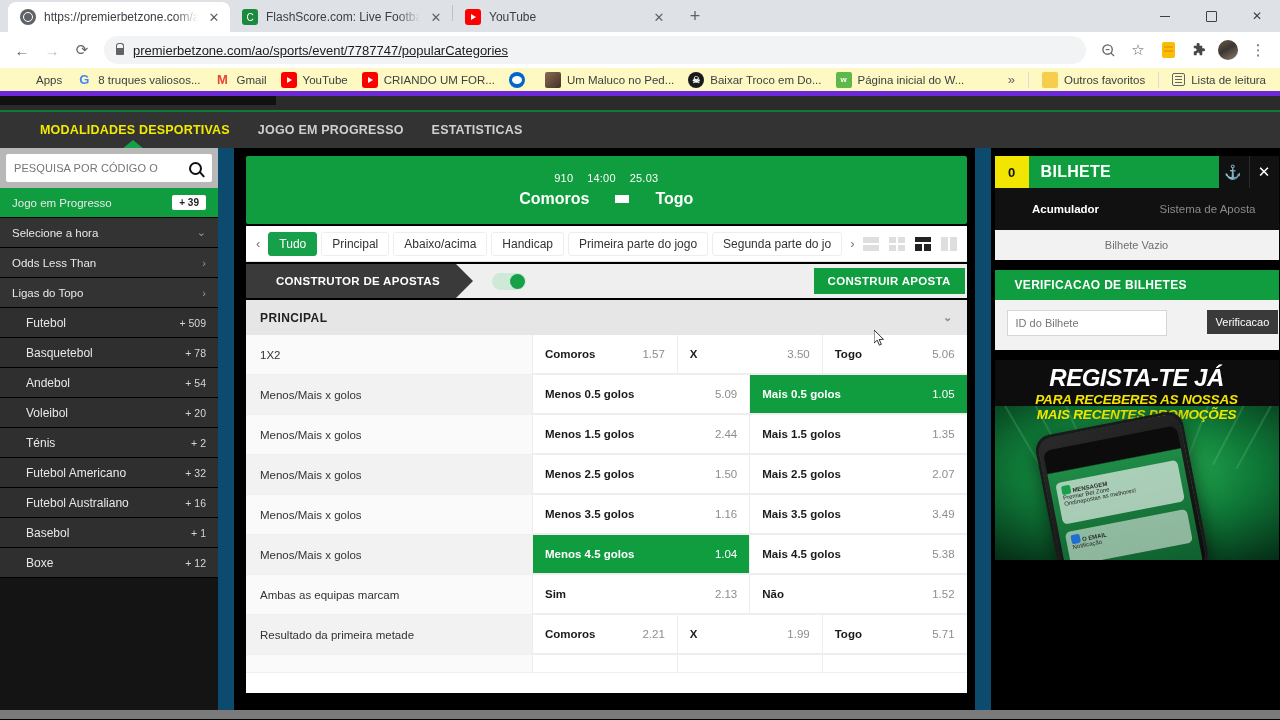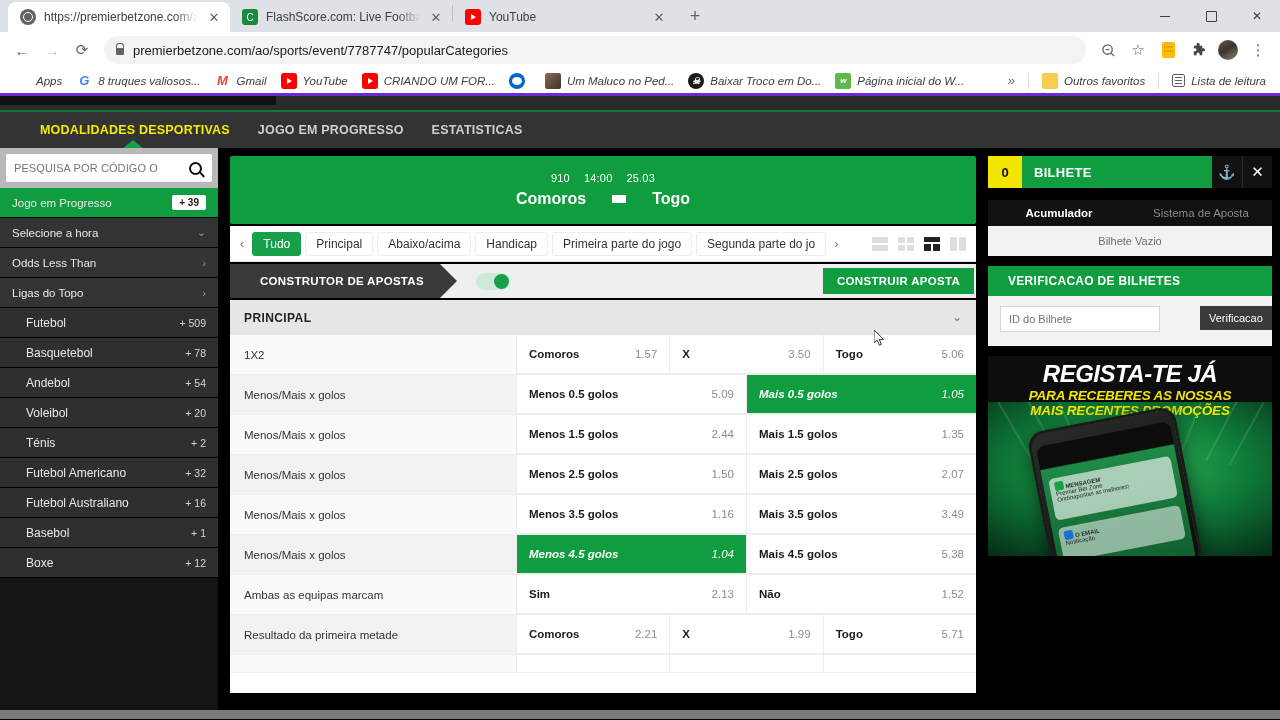--- a/index.html
+++ b/index.html
@@ -101,40 +101,40 @@
   }
   .lock {
     width: 8px; height: 7px; background: #5f6368;
     border-radius: 1px; position: relative; flex: none; margin-top: 3px;
   }
   .lock::before {
     content: ""; position: absolute; width: 6px; height: 6px;
     border: 1.4px solid #5f6368; border-bottom: none;
     border-radius: 3px 3px 0 0; left: 0.3px; top: -5px;
   }
-  .url { white-space: nowrap; overflow: hidden; }
+  .url { white-space: nowrap; overflow: hidden; text-decoration: underline; }
   .ext-yellow {
     width: 13px; height: 16px; background: #fbbc04;
     border-radius: 2px; position: relative;
   }
   .ext-yellow::after {
     content: ""; position: absolute; left: 2px; top: 4px;
     width: 9px; height: 2px; background: #e8a400;
     box-shadow: 0 4px 0 #e8a400;
   }
   .avatar-photo {
     width: 20px; height: 20px; border-radius: 50%;
     background: linear-gradient(150deg,#6d5b4b 0%,#3c3530 45%,#8c7f72 100%);
   }
 
   .bookmarks {
-    height: 28px; background: #ffffff;
+    height: 28px; background: #fef9c3;
     display: flex; align-items: center; padding: 0 8px;
     font-size: 11.5px; color: #3c4043; gap: 2px;
-    border-bottom: 3px solid #6d28d9; position: relative; font-style: italic;
+    border-bottom: 5px solid #6d28d9; position: relative;
   }
   .bm {
     display: flex; align-items: center; gap: 6px;
     padding: 3px 6px; border-radius: 4px; white-space: nowrap;
   }
   .bm-ico {
     width: 16px; height: 16px; flex: none;
     display: flex; align-items: center; justify-content: center;
     font-size: 10px; border-radius: 2px; color: #fff; font-weight: bold;
   }
@@ -196,21 +196,21 @@
   .nav-caret {
     position: absolute; left: 122px; bottom: -1px;
     width: 0; height: 0;
     border-left: 11px solid transparent;
     border-right: 11px solid transparent;
     border-bottom: 9px solid #16a04a;
   }
 
   .body-area {
     position: relative; height: 571px; background: #0c4a6e;
-    display: flex; gap: 0;
+    display: flex; gap: 16px;
   }
 
   
   .sidebar { width: 218px; flex: none; background: #141414; position: relative; }
   .search-wrap { background: #b8b8b8; padding: 6px 6px; }
   .search-box {
     height: 28px; background: #fff; border-radius: 2px;
     display: flex; align-items: center; padding: 0 8px;
   }
   .search-box input {
@@ -329,47 +329,47 @@
     width: 286px; flex: none; display: flex; align-items: center;
     padding-left: 14px; font-size: 11.5px; color: #333; background: #fafafa;
   }
   .orow.alt .orow-label { background: #f2f2f2; }
   .ocells { flex: 1; display: flex; }
   .ocell {
     flex: 1; display: flex; align-items: center; justify-content: space-between;
     padding: 0 12px; background: #fff;
     border-left: 1px solid #ededed; border-bottom: 1px solid #ededed;
   }
-  .ocell.sel { background: #0f9d3f; font-style: italic; }
+  .ocell.sel { background: #0f9d3f; }
   .ocell .cname { font-size: 11.5px; font-weight: bold; color: #1a1a1a; }
   .ocell .codd { font-size: 11.5px; color: #8d8d8d; }
   .ocell.sel .cname, .ocell.sel .codd { color: #fff; }
   .odds-fade { height: 18px; background: #fff; border-bottom: 1px solid #efefef; display: flex; }
   .odds-fade .lf { width: 286px; background: #fafafa; }
   .odds-fade .rf { flex: 1; display: flex; }
   .odds-fade .rf i { flex: 1; border-left: 1px solid #ededed; display: block; }
 
   
   .right { width: 296px; flex: none; background: #000; padding: 8px 8px 0 4px; }
   .slip-head {
     height: 32px; background: #0f9d3f; display: flex; align-items: center;
     color: #fff;
   }
   .slip-count {
     background: #f2e600; color: #111; font-weight: bold; font-size: 13px;
     width: 34px; height: 32px; display: flex; align-items: center; justify-content: center;
   }
-  .slip-title { font-size: 13px; font-weight: bold; padding-left: 12px; flex: 1; letter-spacing: .3px; }
+  .slip-title { font-size: 16px; font-weight: bold; padding-left: 12px; flex: 1; letter-spacing: .3px; }
   .slip-ico {
     width: 30px; height: 32px; display: flex; align-items: center; justify-content: center;
     background: #111; font-size: 14px;
   }
   .slip-ico.anchor { color: #f2e600; }
   .slip-ico.close { color: #fff; border-left: 1px solid #2a2a2a; font-size: 15px; }
-  .slip-tabs { height: 26px; background: #111; display: flex; margin-top: 12px; }
+  .slip-tabs { height: 42px; background: #111; display: flex; }
   .slip-tab {
     flex: 1; display: flex; align-items: center; justify-content: center;
     font-size: 11.5px; color: #8a8a8a;
   }
   .slip-tab.active { color: #fff; font-weight: bold; }
   .slip-empty {
     background: #f2f2f2; height: 30px; display: flex; align-items: center;
     justify-content: center; font-size: 11px; color: #6e6e6e;
   }
 

